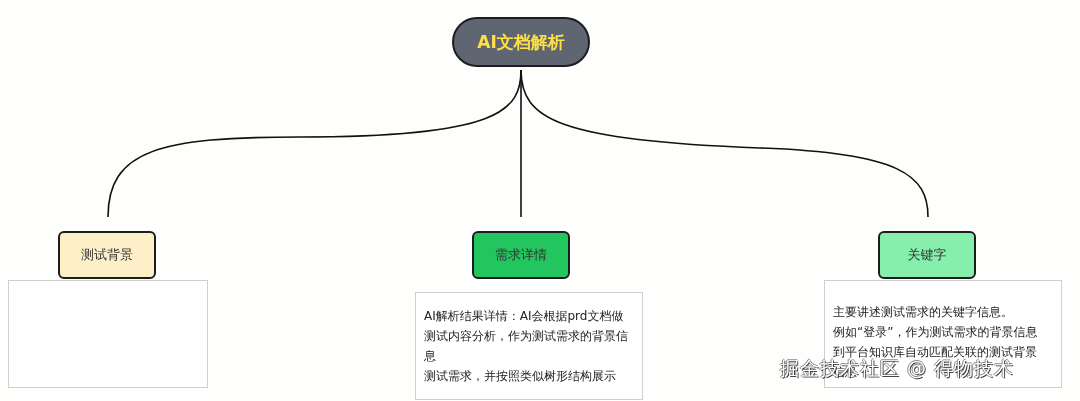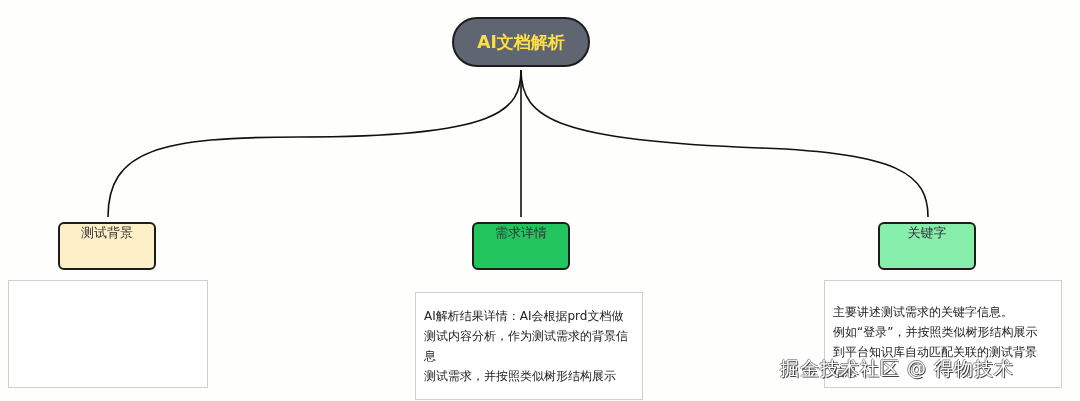--- a/index.html
+++ b/index.html
@@ -9,23 +9,23 @@
     font-family: "DejaVu Sans", "Liberation Sans", sans-serif;
   }
   .connectors { position: absolute; left: 0; top: 0; width: 1080px; height: 401px; }
   .root {
     position: absolute; left: 452px; top: 17px; width: 138px; height: 50px;
     background: #5f6671; border: 2px solid #1d1d1d; border-radius: 26px;
     box-sizing: border-box; color: #fde047; font-size: 17px; font-weight: bold;
     display: flex; align-items: center; justify-content: center;
   }
   .node {
-    position: absolute; top: 222px; width: 98px; height: 48px;
+    position: absolute; top: 231px; width: 98px; height: 48px;
     border: 2px solid #1d1d1d; border-radius: 6px; box-sizing: border-box;
-    display: flex; align-items: flex-start; justify-content: center;
+    display: flex; align-items: center; justify-content: center;
     font-size: 13px; color: #333;
   }
   .node.bg { left: 58px; background: #fdefc7; }
   .node.req { left: 472px; background: #22c55e; }
   .node.kw { left: 878px; background: #86efac; }
   .desc {
     position: absolute; top: 280px; height: 108px; background: #fff;
     border: 1px solid #cfcfcf; box-sizing: border-box;
     font-size: 12px; color: #222; line-height: 20px;
     display: flex; flex-direction: column; justify-content: center;
@@ -65,18 +65,18 @@
 
 <div class="desc d1">
 </div>
 <div class="desc d2">
   <div>AI解析结果详情：AI会根据prd文档做</div>
   <div>测试内容分析，作为测试需求的背景信息</div>
   <div>测试需求，并按照类似树形结构展示</div>
 </div>
 <div class="desc d3">
   <div>主要讲述测试需求的关键字信息。</div>
-  <div>例如“登录”，并按照类似树形结构展示</div>
+  <div>例如“登录”，作为测试需求的背景信息</div>
   <div>到平台知识库自动匹配关联的测试背景</div>
   <div>信息</div>
 </div>
 
 <div class="watermark">掘金技术社区 @ 得物技术</div>
 
 </body></html>

